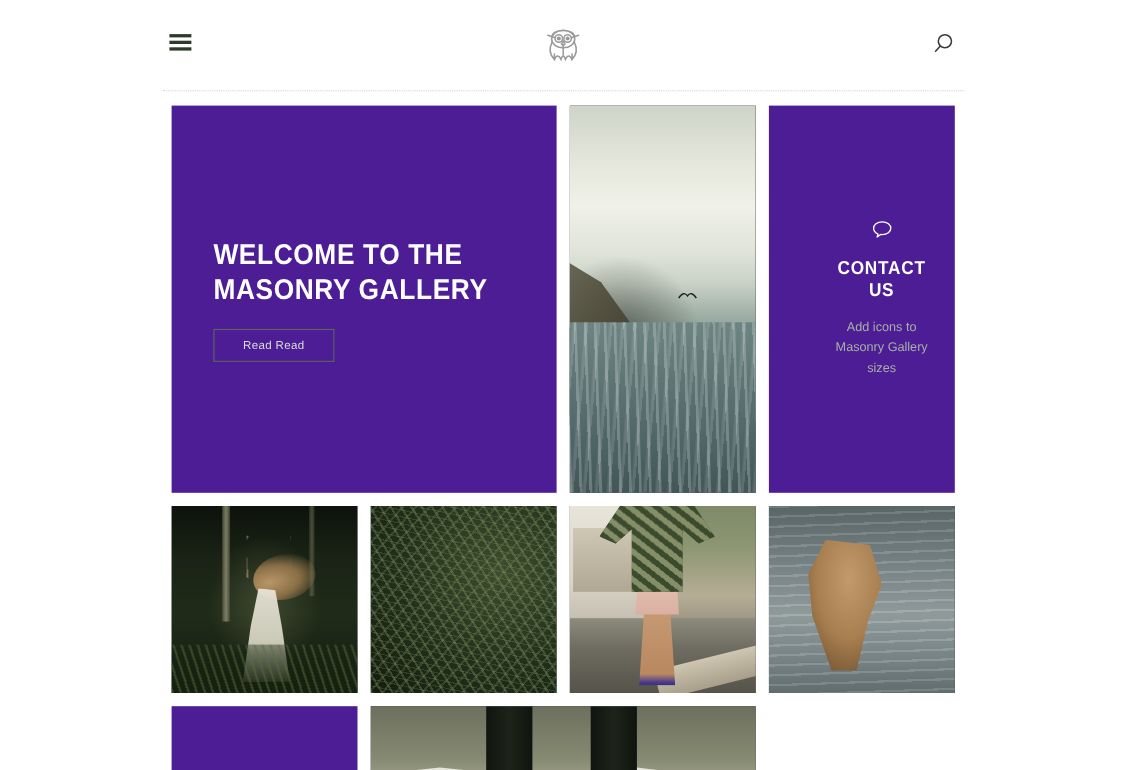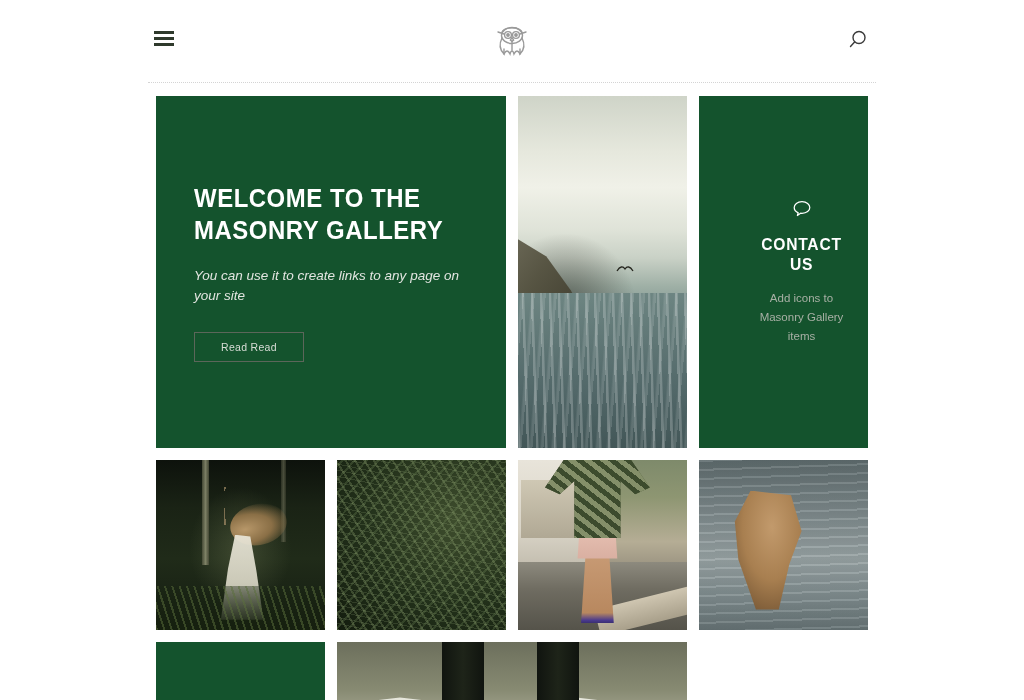--- a/index.html
+++ b/index.html
@@ -93,21 +93,21 @@
   }
 
   
   .span-2x2 { grid-column: span 2; grid-row: span 2; }
   .span-1x2 { grid-column: span 1; grid-row: span 2; }
   .span-1x1 { grid-column: span 1; grid-row: span 1; }
   .span-2x1 { grid-column: span 2; grid-row: span 1; }
 
   
   .tile-dark {
-    background: #14532d;
+    background: #4c1d95;
     color: #ffffff;
   }
 
   .hero-content {
     position: absolute;
     left: 38px;
     right: 34px;
     top: 50%;
     transform: translateY(-50%);
   }
@@ -431,21 +431,20 @@
 
 <main class="masonry">
   <div class="grid">
 
     <div class="tile tile-dark span-2x2">
       <div class="hero-content">
         <div class="hero-title">
           <div>WELCOME TO THE</div>
           <div>MASONRY GALLERY</div>
         </div>
-        <div class="hero-subtitle">You can use it to create links to any page on your site</div>
         <div class="btn-readmore">Read Read</div>
       </div>
     </div>
 
     <div class="tile span-1x2">
       <div class="photo photo-cliff">
         <div class="cliff-rock"></div>
         <div class="cliff-rock2"></div>
         <div class="cliff-waves"></div>
         <div class="cliff-bird">
@@ -457,21 +456,21 @@
     </div>
 
     <div class="tile tile-dark span-1x2">
       <div class="card-center">
         <div class="card-icon">
           <svg viewBox="0 0 20 20" width="20" height="20" aria-hidden="true">
             <path d="M10 3.2 C5.3 3.2, 2.2 5.8, 2.2 9 C2.2 11.3, 3.8 13.3, 6.2 14.3 L5.4 17 L8.6 14.7 C9.05 14.75, 9.5 14.8, 10 14.8 C14.7 14.8, 17.8 12.2, 17.8 9 C17.8 5.8, 14.7 3.2, 10 3.2 Z" fill="none" stroke="#ffffff" stroke-width="1.25" stroke-linejoin="round"></path>
           </svg>
         </div>
         <div class="card-title">CONTACT US</div>
-        <div class="card-text">Add icons to Masonry Gallery items</div>
+        <div class="card-text">Add icons to Masonry Gallery sizes</div>
       </div>
     </div>
 
     <div class="tile span-1x1">
       <div class="photo photo-forest">
         <div class="forest-trunk"></div>
         <div class="forest-trunk2"></div>
         <div class="forest-antler"></div>
         <div class="forest-hair"></div>
         <div class="forest-dress"></div>

